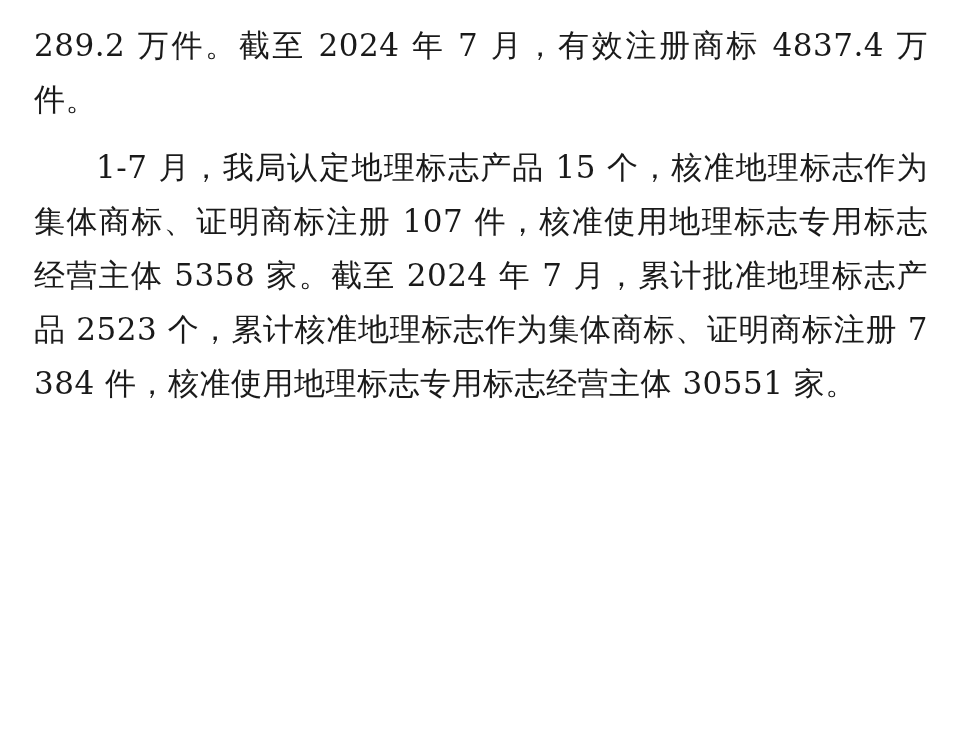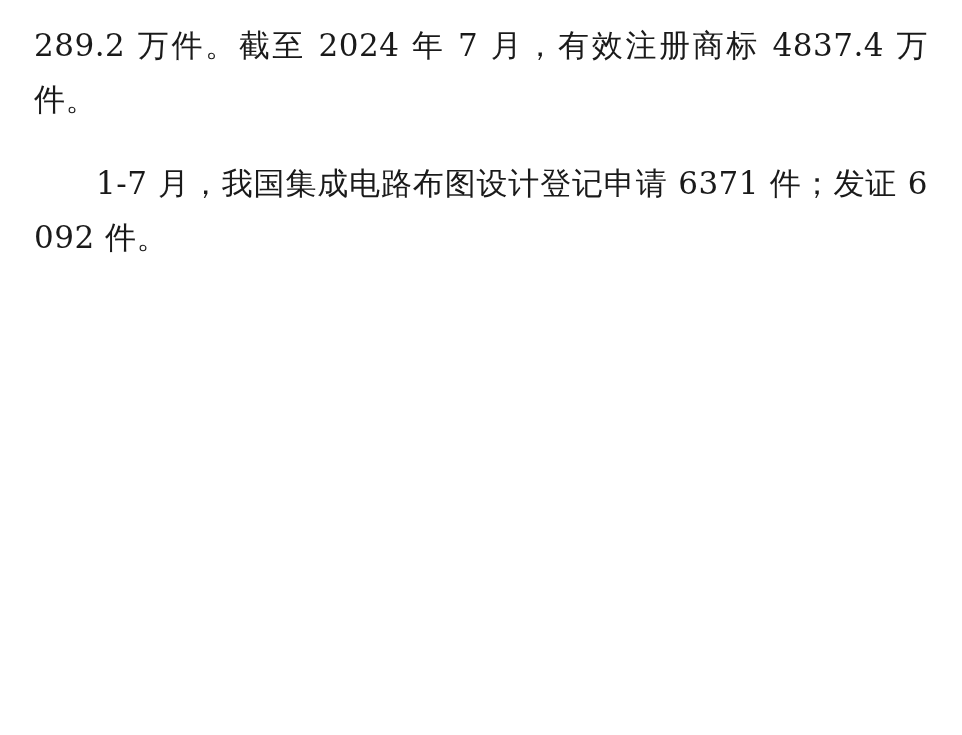--- a/index.html
+++ b/index.html
@@ -50,18 +50,18 @@
 <body>
 
 <div class="page">
 
   <p class="para">289.2 万件。截至 2024 年 7 月，有效注册商标 4837.4 万件。</p>
 
 
   <div class="gap-small"></div>
 
 
+  <p class="para indent">1-7 月，我局认定地理标志产品 15 个，核准地理标志作为集体商标、证明商标注册 107 件，核准使用地理标志专用标志经营主体 5358 家。截至 2024 年 7 月，累计批准地理标志产品 2523 个，累计核准地理标志作为集体商标、证明商标注册 7384 件，核准使用地理标志专用标志经营主体 30551 家。</p>
 
   <div class="gap-mid"></div>
 
-  <p class="para indent">1-7 月，我国集成电路布图设计登记申请 6371 件；发证 6092 件。</p>
 
 </div>
 
 </body></html>

